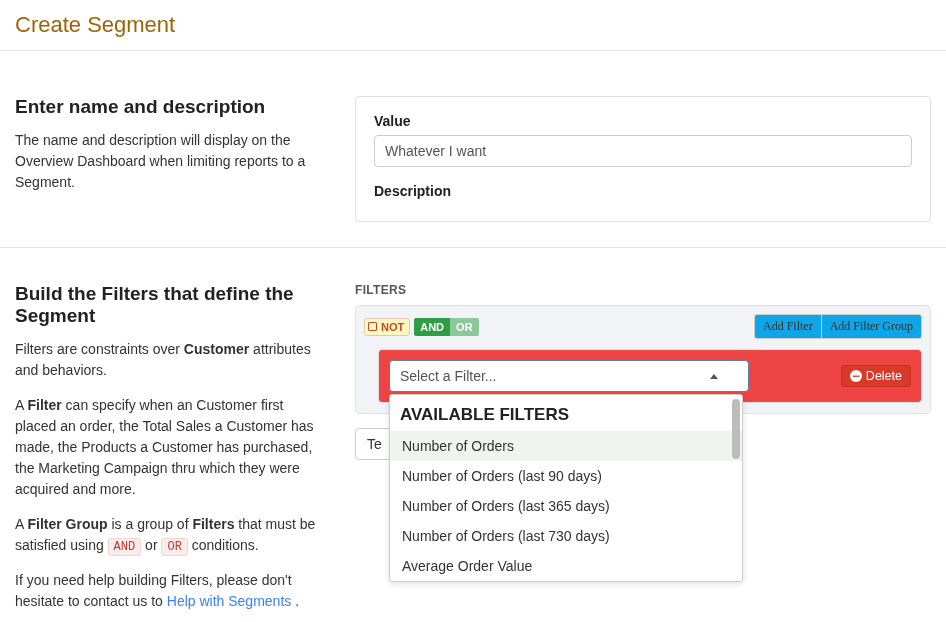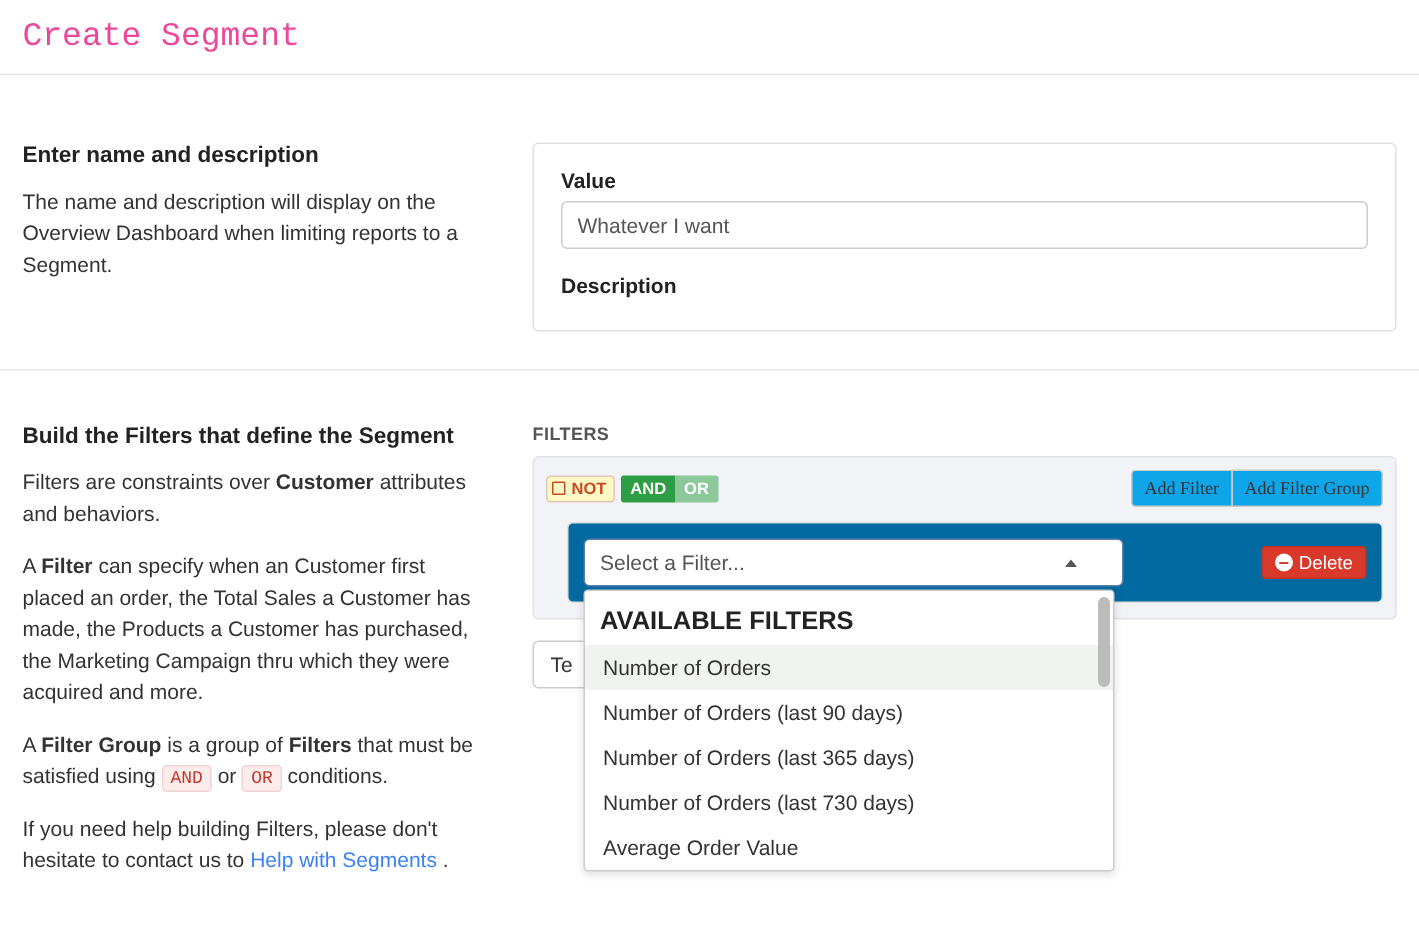--- a/index.html
+++ b/index.html
@@ -13,23 +13,22 @@
     color: #333;
     background: #fff;
     width: 946px;
   }
   .page {
     padding: 12px 15px 20px 15px;
   }
   .page-title {
     font-size: 22px;
     font-weight: 400;
-    color: #ec4899;
+    color: #a16207;
     padding-bottom: 12px;
-    font-family: Liberation Mono, monospace;
   }
   hr.sep {
     border: none;
     border-top: 1px solid #e5e5e5;
     margin: 0 -15px 0 -15px;
   }
   .section {
     padding-top: 45px;
     display: flex;
     gap: 20px;
@@ -38,21 +37,21 @@
   .left-col {
     width: 320px;
     flex-shrink: 0;
     padding-right: 10px;
   }
   .right-col {
     flex: 1;
     min-width: 0;
   }
   .section-heading {
-    font-size: 15px;
+    font-size: 19px;
     font-weight: 600;
     color: #222;
     margin-bottom: 12px;
   }
   .help-text {
     font-size: 14px;
     color: #333;
     line-height: 1.5;
     margin-bottom: 14px;
   }
@@ -171,21 +170,21 @@
   }
   .btn-group .btn-sm:first-child {
     border-right: none;
     border-radius: 3px 0 0 3px;
   }
   .btn-group .btn-sm:last-child {
     border-radius: 0 3px 3px 0;
   }
 
   .filter-body {
-    background: #0369a1;
+    background: #ef4444;
     border: 1px solid #e0e0e0;
     border-radius: 4px;
     padding: 10px;
     margin-left: 14px;
     display: flex;
     align-items: center;
     gap: 14px;
   }
   .filter-select-wrap {
     position: relative;

